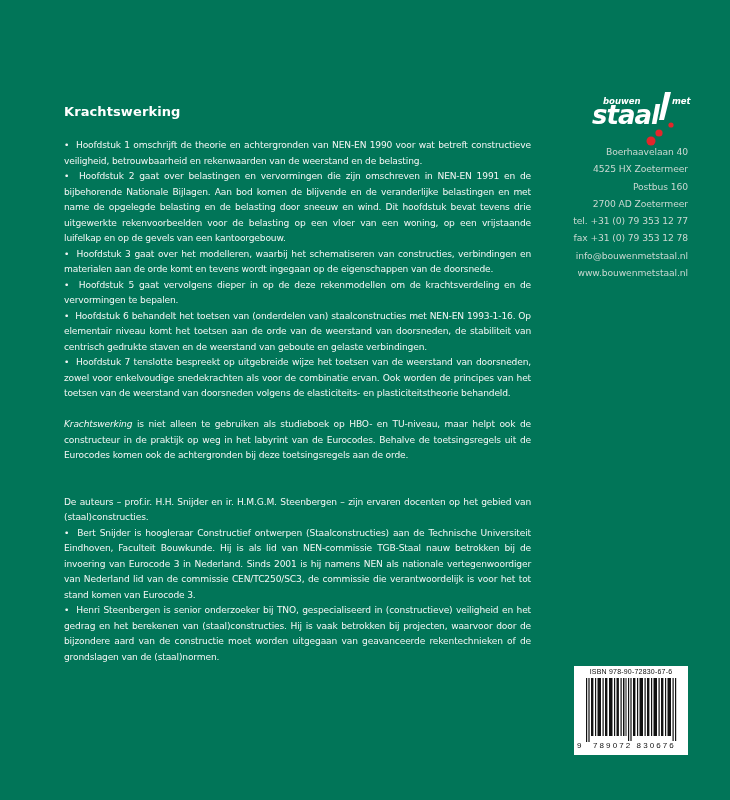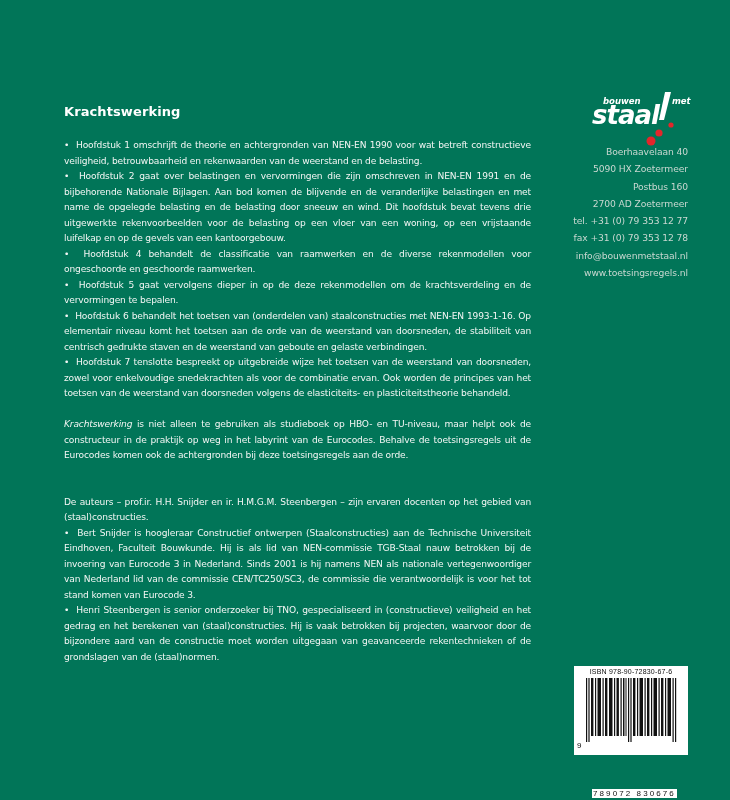--- a/index.html
+++ b/index.html
@@ -55,55 +55,55 @@
     font-family: "Liberation Sans", sans-serif; font-size: 7px; color: #111;
     letter-spacing: 0.2px;
   }
   .bars { position: absolute; left: 12px; top: 12px; width: 92px; height: 64px; }
   .ean-first {
     position: absolute; left: 3px; top: 75px; font-family: "Liberation Sans", sans-serif;
     font-size: 8px; color: #111;
   }
   .ean-digits {
     position: absolute; left: 18px; top: 75px; font-family: "Liberation Sans", sans-serif;
-    font-size: 8px; color: #111; letter-spacing: 2.1px; background: #fff; padding: 0 1px; margin-top: 48px;
+    font-size: 8px; color: #111; letter-spacing: 2.1px; background: #fff; padding: 0 1px;
   }
 </style>
 </head>
 <body>
 
 <div class="logo">
   <svg width="100" height="58" viewBox="0 0 100 58">
     <text x="11" y="12" font-family="DejaVu Sans, sans-serif" font-weight="bold" font-style="italic" font-size="8.5" fill="#ffffff">bouwen</text>
     <text x="80" y="12" font-family="DejaVu Sans, sans-serif" font-weight="bold" font-style="italic" font-size="8.5" fill="#ffffff">met</text>
     <text x="0" y="32" font-family="DejaVu Sans, sans-serif" font-weight="bold" font-style="italic" font-size="26" fill="#ffffff" letter-spacing="-1">staal</text>
     <polygon points="73,0 79,0 72,28 67,28" fill="#ffffff"></polygon>
     <circle cx="59" cy="49" r="4.5" fill="#e3262b"></circle>
     <circle cx="67" cy="41" r="3.6" fill="#e3262b"></circle>
     <circle cx="79" cy="33" r="2.6" fill="#e3262b"></circle>
   </svg>
 </div>
 
 <div class="address">
   <div>Boerhaavelaan 40</div>
-  <div>5090 HX  Zoetermeer</div>
+  <div>4525 HX  Zoetermeer</div>
   <div>Postbus 160</div>
   <div>2700 AD  Zoetermeer</div>
   <div>tel. +31 (0) 79 353 12 77</div>
   <div>fax +31 (0) 79 353 12 78</div>
   <div>info@bouwenmetstaal.nl</div>
-  <div>www.toetsingsregels.nl</div>
+  <div>www.bouwenmetstaal.nl</div>
 </div>
 
 <div class="main">
   <h1 class="title">Krachtswerking</h1>
 
   <p class="para bullet">Hoofdstuk 1 omschrijft de theorie en achtergronden van NEN-EN 1990 voor wat betreft constructieve veiligheid, betrouwbaarheid en rekenwaarden van de weerstand en de belasting.</p>
   <p class="para bullet">Hoofdstuk 2 gaat over belastingen en vervormingen die zijn omschreven in NEN-EN 1991 en de bijbehorende Nationale Bijlagen. Aan bod komen de blijvende en de veranderlijke belastingen en met name de opgelegde belasting en de belasting door sneeuw en wind. Dit hoofdstuk bevat tevens drie uitgewerkte rekenvoorbeelden voor de belasting op een vloer van een woning, op een vrijstaande luifelkap en op de gevels van een kantoorgebouw.</p>
-  <p class="para bullet">Hoofdstuk 4 behandelt de classificatie van raamwerken en de diverse rekenmodellen voor ongeschoorde en geschoorde raamwerken.</p>
+  <p class="para bullet">Hoofdstuk 3 gaat over het modelleren, waarbij het schematiseren van constructies, verbindingen en materialen aan de orde komt en tevens wordt ingegaan op de eigenschappen van de doorsnede.</p>
   <p class="para bullet">Hoofdstuk 5 gaat vervolgens dieper in op de deze rekenmodellen om de krachtsverdeling en de vervormingen te bepalen.</p>
   <p class="para bullet">Hoofdstuk 6 behandelt het toetsen van (onderdelen van) staalconstructies met NEN-EN 1993-1-16. Op elementair niveau komt het toetsen aan de orde van de weerstand van doorsneden, de stabiliteit van centrisch gedrukte staven en de weerstand van geboute en gelaste verbindingen.</p>
   <p class="para bullet">Hoofdstuk 7 tenslotte bespreekt op uitgebreide wijze het toetsen van de weerstand van doorsneden, zowel voor enkelvoudige snedekrachten als voor de combinatie ervan. Ook worden de principes van het toetsen van de weerstand van doorsneden volgens de elasticiteits- en plasticiteitstheorie behandeld.</p>
 
   <div class="gap1"></div>
 
   <p class="para"><span class="intro-em">Krachtswerking</span><span> is niet alleen te gebruiken als studieboek op HBO- en TU-niveau, maar helpt ook de constructeur in de praktijk op weg in het labyrint van de Eurocodes. Behalve de toetsingsregels uit de Eurocodes komen ook de achtergronden bij deze toetsingsregels aan de orde.</span></p>
 
   <div class="gap2"></div>
 

